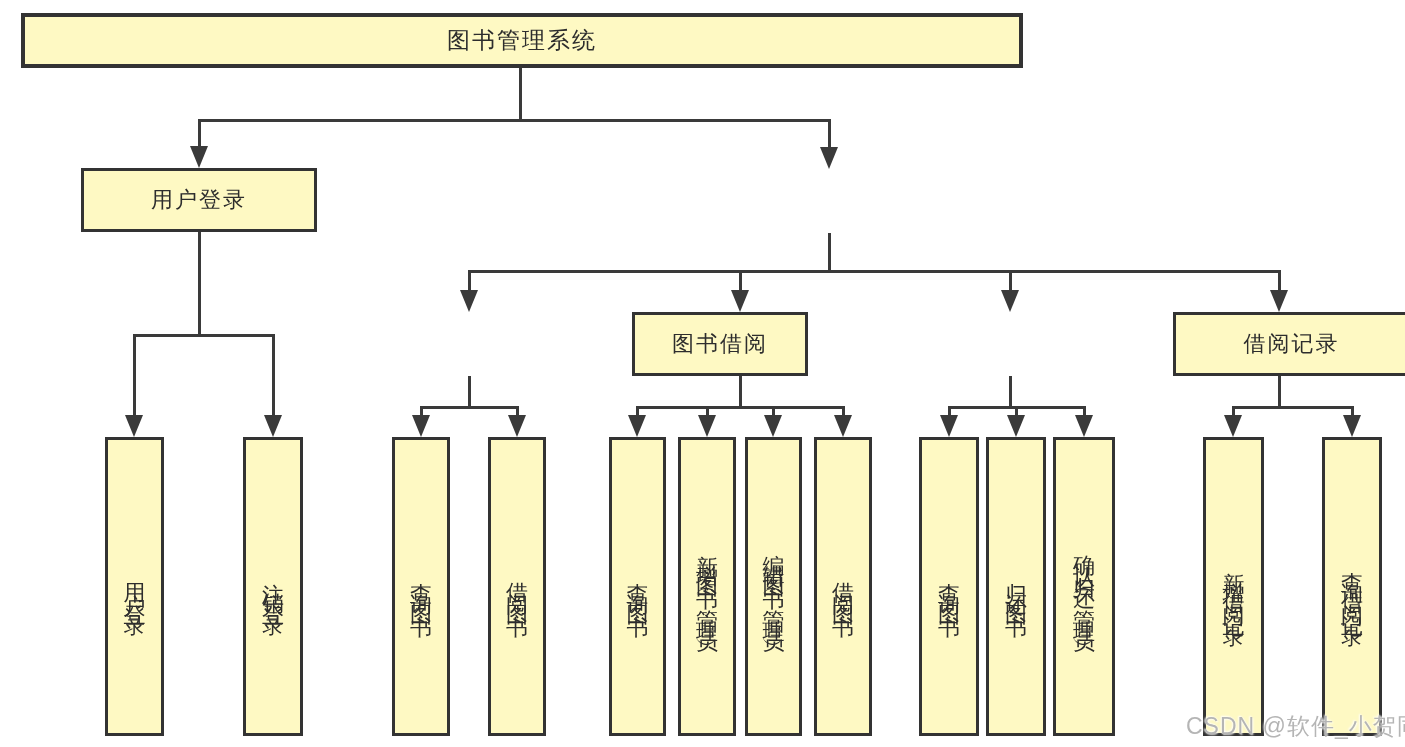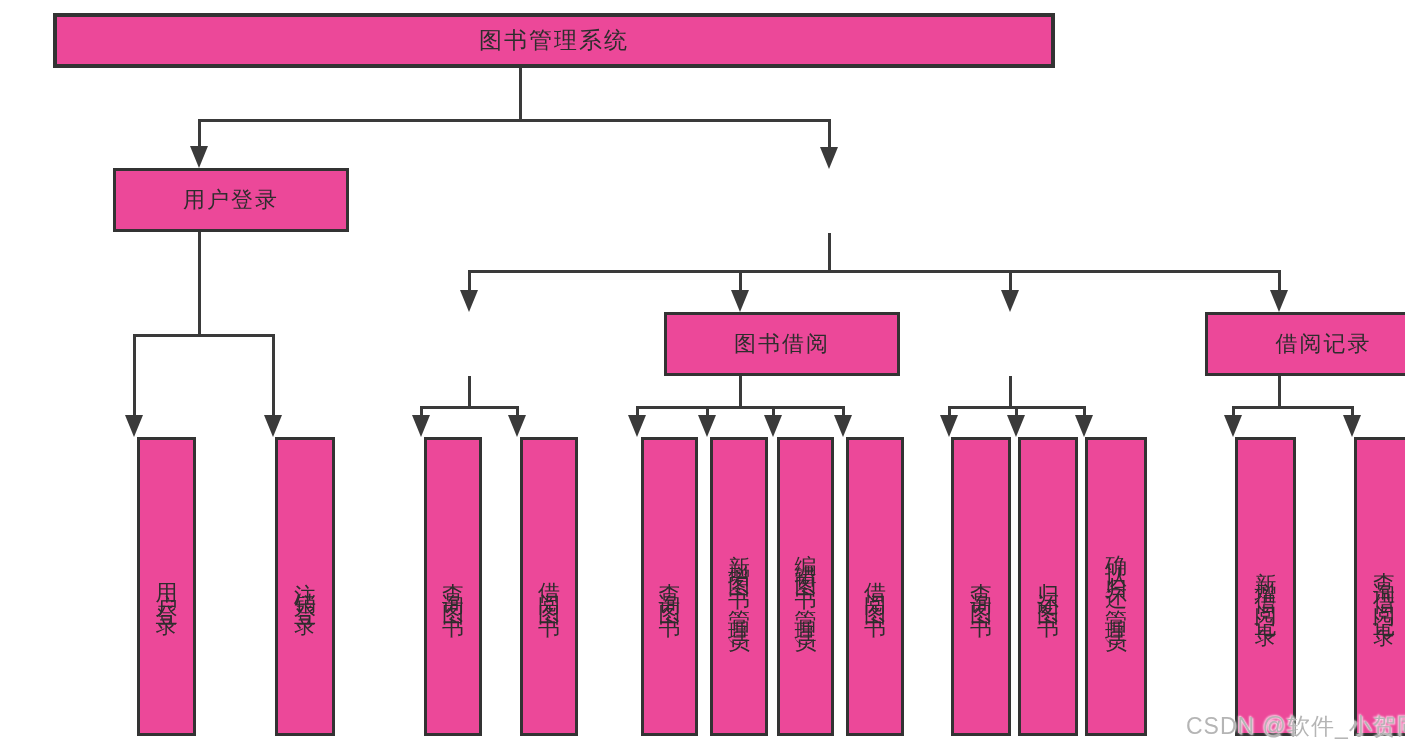--- a/index.html
+++ b/index.html
@@ -6,29 +6,28 @@
   #stage{
     position:relative;
     width:1405px;height:747px;
     background:#ffffff;
     font-family:"Liberation Sans","DejaVu Sans",sans-serif;
     overflow:hidden;
   }
   .box{
     position:absolute;
     box-sizing:border-box;
-    background:#ec4899;
+    background:#fef9c3;
     border:3px solid #333333;
     color:#2d2d2d;
     display:flex;
     align-items:center;
     justify-content:center;
     text-align:center;
     z-index:2;
-    margin-left:32px;
   }
   .lvl1{border-width:4px;font-size:23px;letter-spacing:2px;}
   .lvl2,.lvl3{font-size:22px;letter-spacing:2px;}
   .leaf{font-size:22px;}
   .leaf .vtext{
     writing-mode:vertical-rl;
     text-orientation:mixed;
     letter-spacing:0.5em;
     line-height:1;
   }
@@ -55,21 +54,21 @@
 <body>
 
 <div id="stage">
 
   <div class="box lvl1" style="left:21px;top:13px;width:1002px;height:55px">图书管理系统</div>
 
   <div class="box lvl2" style="left:81px;top:168px;width:236px;height:64px">用户登录</div>
 
 
 
-  <div class="box lvl3" style="left:632px;top:312px;width:236px;height:64px">图书借阅</div>
+  <div class="box lvl3" style="left:632px;top:312px;width:176px;height:64px">图书借阅</div>
 
 
   <div class="box lvl3" style="left:1173px;top:312px;width:237px;height:64px">借阅记录</div>
 
   <div class="box leaf" style="left:105px;top:437px;width:59px;height:299px">
     <span class="vtext">用户登录</span>
   </div>
 
   <div class="box leaf" style="left:243px;top:437px;width:60px;height:299px">
     <span class="vtext">注销登录</span>

